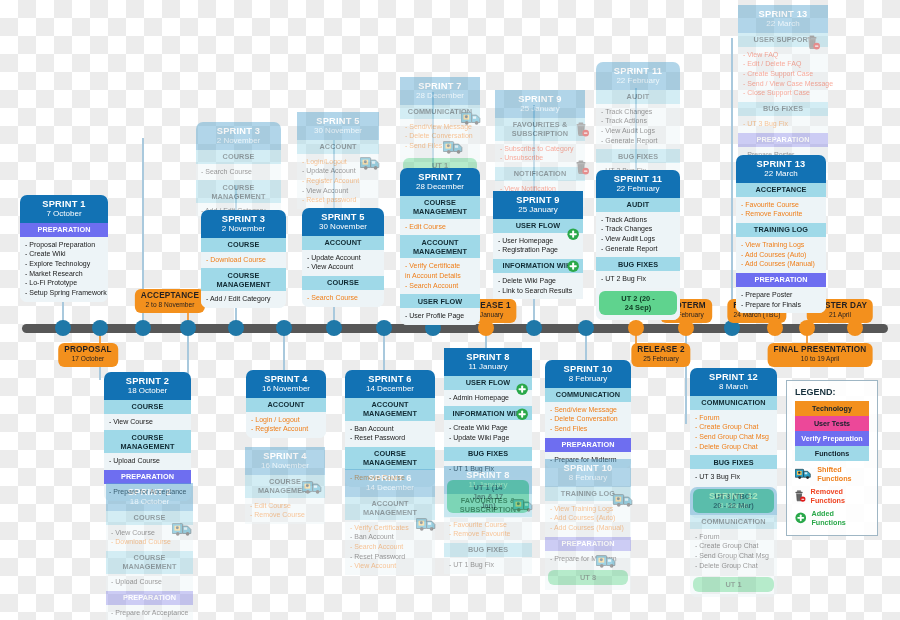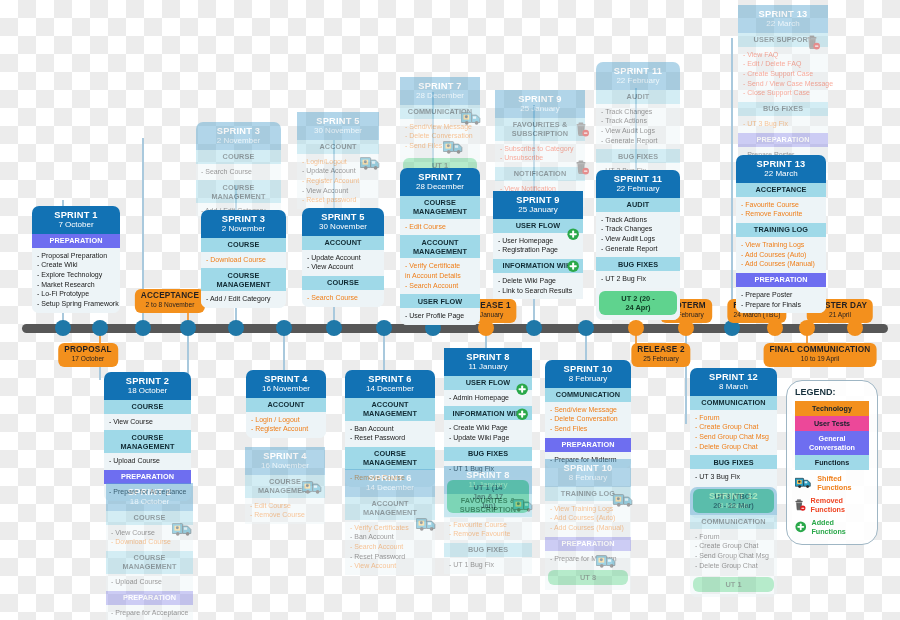--- a/index.html
+++ b/index.html
@@ -127,21 +127,21 @@
   }
   .card .ut-wrap { background:#edf4f7; padding:0 0 2px; }
 
   
   .badge { position: absolute; }
 
   
   .legend {
     position: absolute;
     border: 1.4px solid #9fb6c4;
-    border-radius: 16px;
+    border-radius: 0;
     background: rgba(255,255,255,.88);
     padding: 6px 8px 8px;
   }
   .legend .lg-title {
     font-size: 9px; font-weight: bold; color: #17313d; margin-bottom: 4px;
   }
   .legend .swatch {
     text-align: center; font-size: 7.2px; font-weight: bold;
     color: #13222b; padding: 3px 4px;
   }
@@ -225,27 +225,27 @@
       </div>
       <div class="milestone" style="left: 757px; top: 299px;">
         <span class="ms-title">RELEASE 3</span>
         <span class="ms-date">24 March (TBC)</span>
       </div>
       <div class="milestone" style="left: 840px; top: 299px;">
         <span class="ms-title">POSTER DAY</span>
         <span class="ms-date">21 April</span>
       </div>
       <div class="milestone" style="left: 820px; top: 343px;">
-        <span class="ms-title">FINAL COMMUNICATION</span>
+        <span class="ms-title">FINAL PRESENTATION</span>
         <span class="ms-date">10 to 19 April</span>
       </div>
     </div>
 
   <div id="cards-layer">
-      <div class="card" style="left: 32px; top: 195px; width: 88px; margin-top: 11px;">
+      <div class="card" style="left: 20px; top: 195px; width: 88px;">
         <div class="hdr">
       <span class="s-name">SPRINT 1</span>
       <span class="s-date">7 October</span>
     </div>
         <div class="sec prep">PREPARATION</div>
         <div class="items">
           <div class="it">- Proposal Preparation</div>
           <div class="it">- Create Wiki</div>
           <div class="it">- Explore Technology</div>
           <div class="it">- Market Research</div>
@@ -457,21 +457,21 @@
           <div class="it">- Track Actions</div>
           <div class="it">- Track Changes</div>
           <div class="it">- View Audit Logs</div>
           <div class="it">- Generate Report</div>
         </div>
         <div class="sec">BUG FIXES</div>
         <div class="items">
           <div class="it">- UT 2 Bug Fix</div>
         </div>
         <div class="ut-wrap">
-      <div class="ut">UT 2 (20 - 24 Apr)</div>
+      <div class="ut">UT 2 (20 - 24 Sep)</div>
         </div>
       </div>
       <div class="card ghost" style="left: 738px; top: 5px; width: 90px; position: absolute; overflow: visible;">
         <div class="hdr">
       <span class="s-name">SPRINT 13</span>
       <span class="s-date">22 March</span>
     </div>
         <div class="sec">USER SUPPORT</div>
         <div class="items">
           <div class="it rm">- View FAQ</div>
@@ -780,21 +780,21 @@
       <div class="ut">UT 1</div>
         </div>
       </div>
     </div>
 
   <div class="legend" style="left:786px; top:380px; width:92px;">
     <div class="lg-title">LEGEND:</div>
     <div id="legend-swatches">
         <div class="swatch" style="background: rgb(243, 144, 29);">Technology</div>
         <div class="swatch" style="background: #ec4899;">User Tests</div>
-        <div class="swatch" style="background: rgb(110, 110, 240); color: rgb(255, 255, 255);">General Conversation</div>
+        <div class="swatch" style="background: rgb(110, 110, 240); color: rgb(255, 255, 255);">Verify Preparation</div>
         <div class="swatch" style="background: rgb(159, 217, 232);">Functions</div>
       </div>
     <div id="legend-markers">
         <div class="lg-row">
           <svg width="20.28" height="13.26" viewBox="0 0 26 17">
     <rect x="0" y="2" width="13" height="12" rx="1" fill="#2c9fc4" stroke="#17333f" stroke-width="1"></rect>
     <rect x="3" y="4.5" width="7" height="6" fill="#f6c35a"></rect>
     <circle cx="6.5" cy="7" r="1.8" fill="#17333f"></circle>
     <path d="M13 5 h6 l4 4 v5 h-10 z" fill="#2c9fc4" stroke="#17333f" stroke-width="1"></path>
     <rect x="14.5" y="6.5" width="4" height="3" fill="#cfeaf4"></rect>

